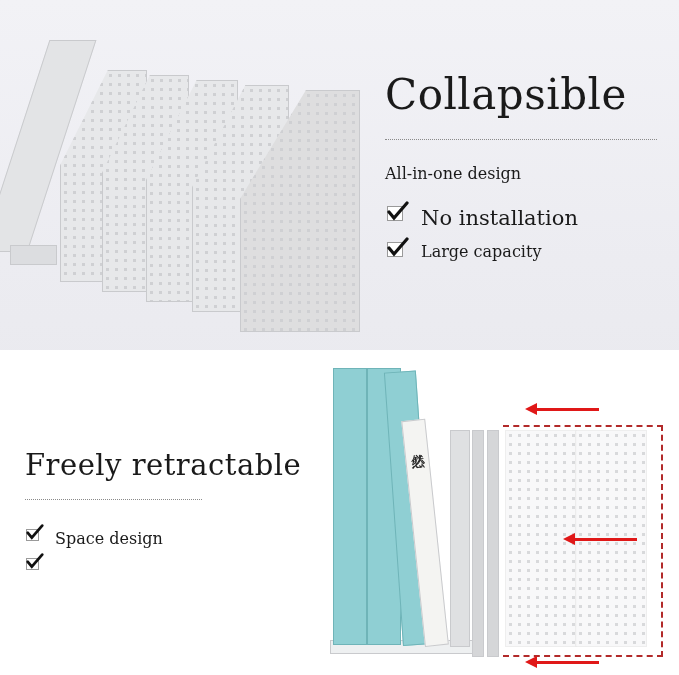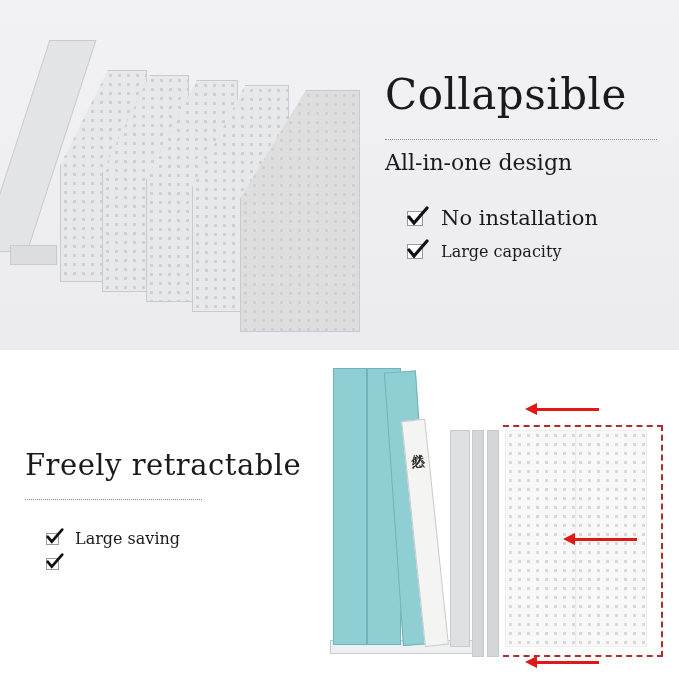--- a/index.html
+++ b/index.html
@@ -2,21 +2,21 @@
 <html><head>
 <meta charset="utf-8">
 <style>
   html,body{margin:0;padding:0;}
   body{width:679px;height:675px;position:relative;overflow:hidden;background:#ffffff;font-family:"DejaVu Serif","Liberation Serif",serif;}
   .panel-top{position:absolute;left:0;top:0;width:679px;height:436px;background:linear-gradient(180deg,#f2f2f6 0%,#ececf1 60%,#e9e9ee 100%);}
   .panel-bottom{position:absolute;left:0;top:350px;width:679px;height:416px;background:#ffffff;padding-left:12px;}
   .title{position:absolute;color:#1a1a1a;font-weight:normal;letter-spacing:0.5px;}
   .dotted{position:absolute;border-top:1px dotted #8a8a8a;height:0;}
   .subtitle{position:absolute;color:#1a1a1a;}
-  .feature{position:absolute;display:flex;align-items:center;color:#1a1a1a;margin-left:20px;}
+  .feature{position:absolute;display:flex;color:#1a1a1a;}
   .check{position:relative;display:inline-block;border:1px solid #9a9a9a;background:#fff;box-sizing:border-box;}
   .check svg{position:absolute;left:-1px;top:-6px;}
   
   .organizer{position:absolute;}
   .sheet{position:absolute;background:#e7e8ea;border:1px solid #c9cacd;}
   .dots{background-image:radial-gradient(circle,#cfd0d3 1.6px,transparent 2px);background-size:9px 9px;}
   .book{position:absolute;background:#8fcfd3;border:1px solid #6fb4b8;}
   .arrow{position:absolute;height:3px;background:#e01818;}
   .arrow:before{content:"";position:absolute;left:-12px;top:-5px;border-right:12px solid #e01818;border-top:6px solid transparent;border-bottom:6px solid transparent;}
 </style>
@@ -32,21 +32,21 @@
 
     <div class="sheet dots" style="left:50px;top:40px;width:85px;height:210px;clip-path:polygon(55% 0,100% 0,100% 100%,0 100%,0 45%);"></div>
     <div class="sheet dots" style="left:92px;top:45px;width:85px;height:215px;clip-path:polygon(55% 0,100% 0,100% 100%,0 100%,0 45%);"></div>
     <div class="sheet dots" style="left:136px;top:50px;width:90px;height:220px;clip-path:polygon(55% 0,100% 0,100% 100%,0 100%,0 45%);"></div>
     <div class="sheet dots" style="left:182px;top:55px;width:95px;height:225px;clip-path:polygon(55% 0,100% 0,100% 100%,0 100%,0 45%);"></div>
     <div class="sheet dots" style="left:230px;top:60px;width:118px;height:240px;background-color:#dededf;clip-path:polygon(55% 0,100% 0,100% 100%,0 100%,0 45%);"></div>
   </div>
 
   <div class="title" style="left:385px;top:70px;font-size:42px;">Collapsible</div>
   <div class="dotted" style="left:385px;top:139px;width:272px;"></div>
-  <div class="subtitle" style="left:385px;top:150px;font-size:22px;">All-in-one design</div>
+  <div class="subtitle" style="left:385px;top:164px;font-size:16px;">All-in-one design</div>
 
   <div class="feature" style="left:387px;top:206px;font-size:21px;">
     <span class="check" style="width:16px;height:15px;margin-right:18px;">
       <svg width="22" height="20" viewBox="0 0 22 20">
           <path d="M2 11 L7 17 L20 2" fill="none" stroke="#111" stroke-width="3.2" stroke-linecap="round"></path>
         </svg>
     </span>
     <span>No installation</span>
   </div>
   <div class="feature" style="left:387px;top:242px;font-size:16px;">
@@ -62,21 +62,21 @@
 <div class="panel-bottom">
   <div class="title" style="left:25px;top:98px;font-size:29px;">Freely retractable</div>
   <div class="dotted" style="left:25px;top:149px;width:177px;"></div>
 
   <div class="feature" style="left:26px;top:179px;font-size:16px;">
     <span class="check" style="width:13px;height:12px;margin-right:16px;">
       <svg width="18" height="16" viewBox="0 0 22 20">
           <path d="M2 11 L7 17 L20 2" fill="none" stroke="#111" stroke-width="3.4" stroke-linecap="round"></path>
         </svg>
     </span>
-    <span>Large saving</span>
+    <span>Space design</span>
   </div>
   <div class="feature" style="left:26px;top:208px;font-size:16px;">
     <span class="check" style="width:13px;height:12px;margin-right:16px;">
       <svg width="18" height="16" viewBox="0 0 22 20">
           <path d="M2 11 L7 17 L20 2" fill="none" stroke="#111" stroke-width="3.4" stroke-linecap="round"></path>
         </svg>
     </span>
   </div>
 
   <div class="organizer" style="left:325px;top:10px;width:354px;height:315px;">

